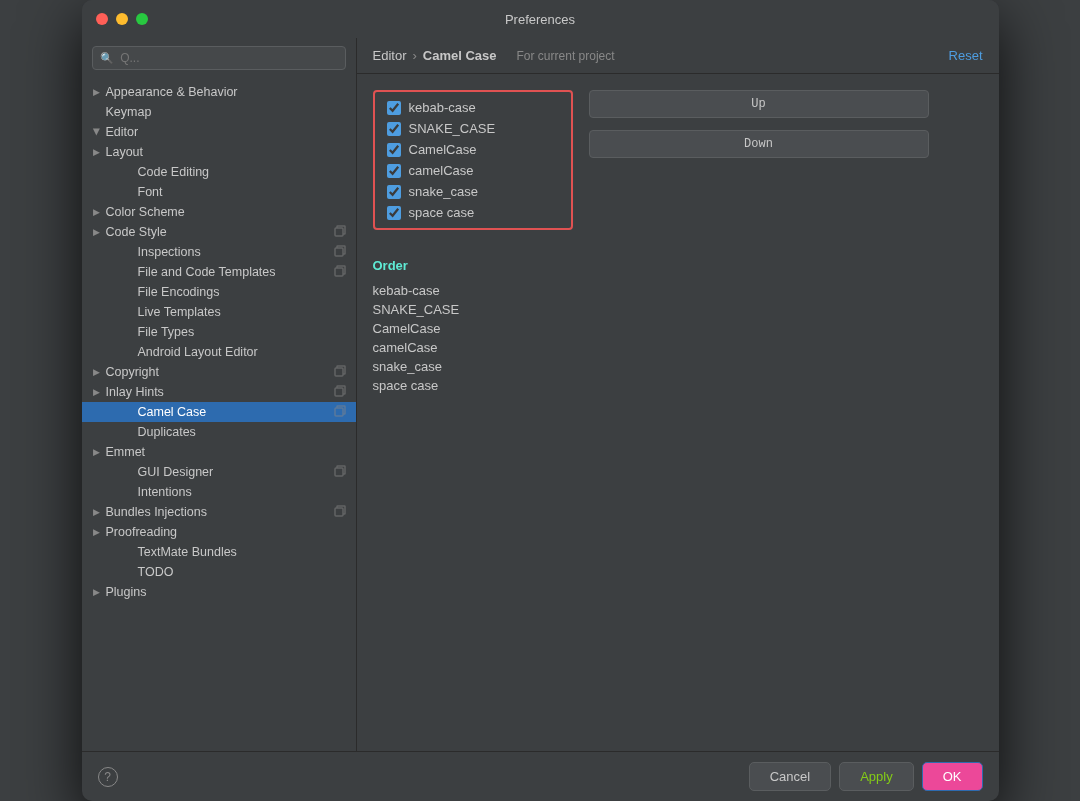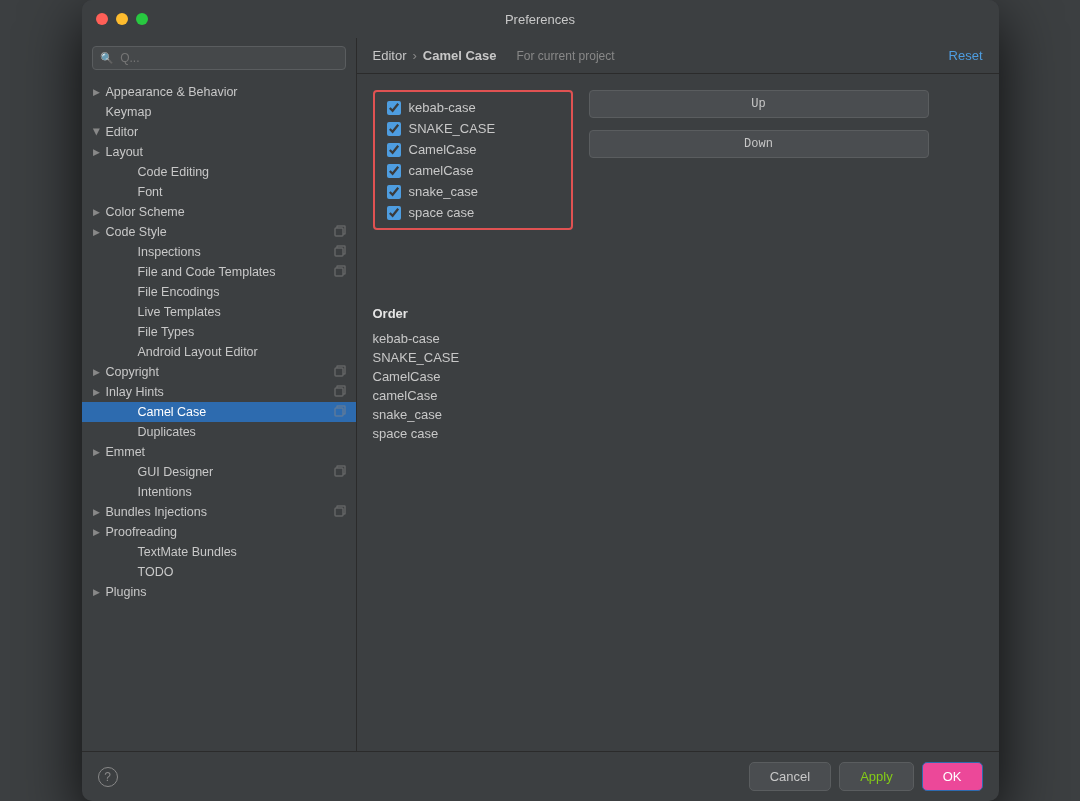--- a/index.html
+++ b/index.html
@@ -201,25 +201,24 @@
       font-size: 13px;
     }
     .checkbox-item input[type="checkbox"] {
       width: 14px;
       height: 14px;
       accent-color: #4e9de0;
       cursor: pointer;
     }
     .order-section { display: flex; flex-direction: column; gap: 4px; }
     .order-label {
-      color: #e5e5e5;
+      color: #5eead4;
       font-size: 13px;
       font-weight: 600;
       margin-bottom: 4px;
-      margin-top: 48px;
     }
     .order-item {
       color: #c8c8c8;
       font-size: 13px;
       padding: 2px 0;
     }
     .right-col {
       flex: 1;
       display: flex;
       flex-direction: column;

